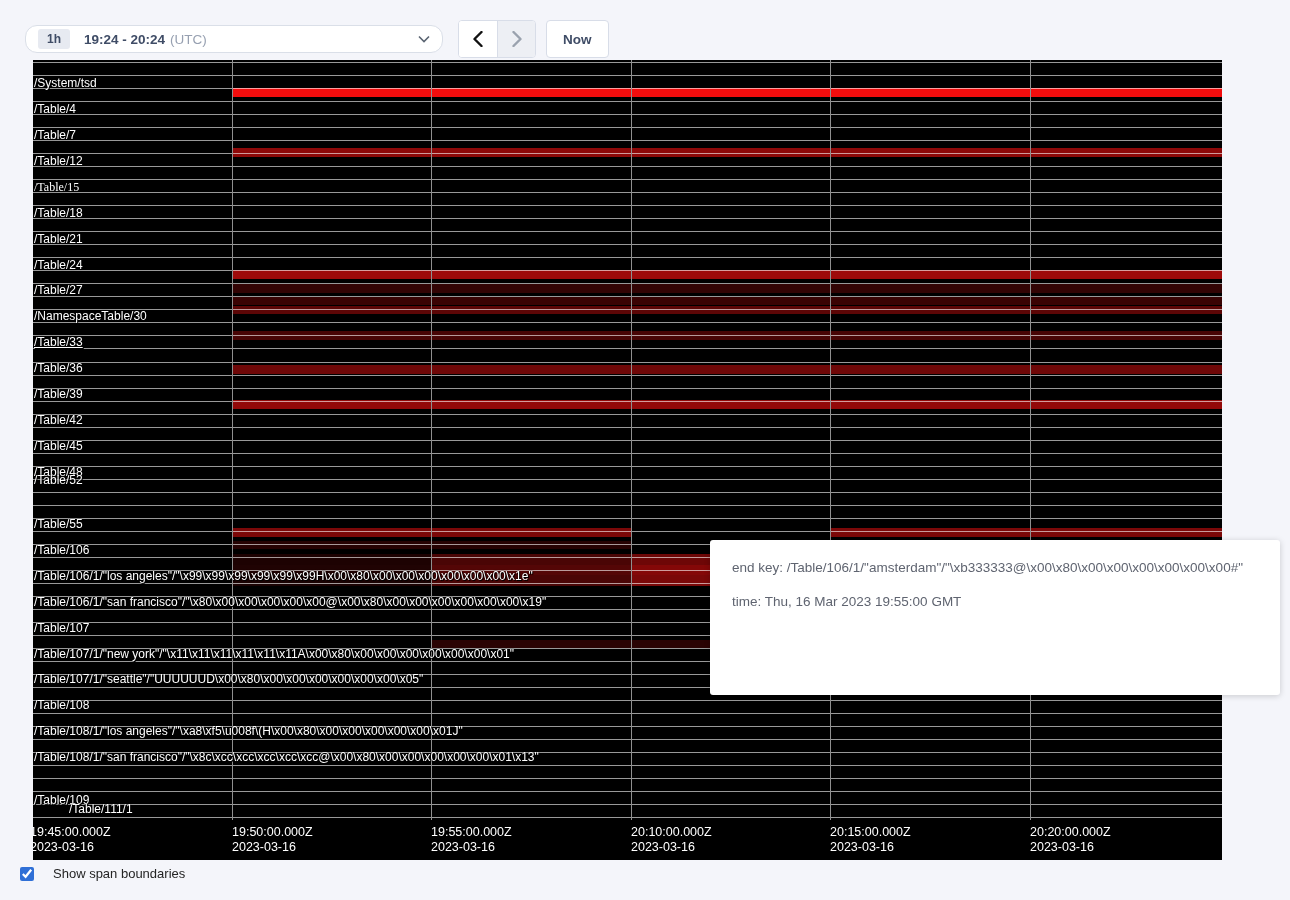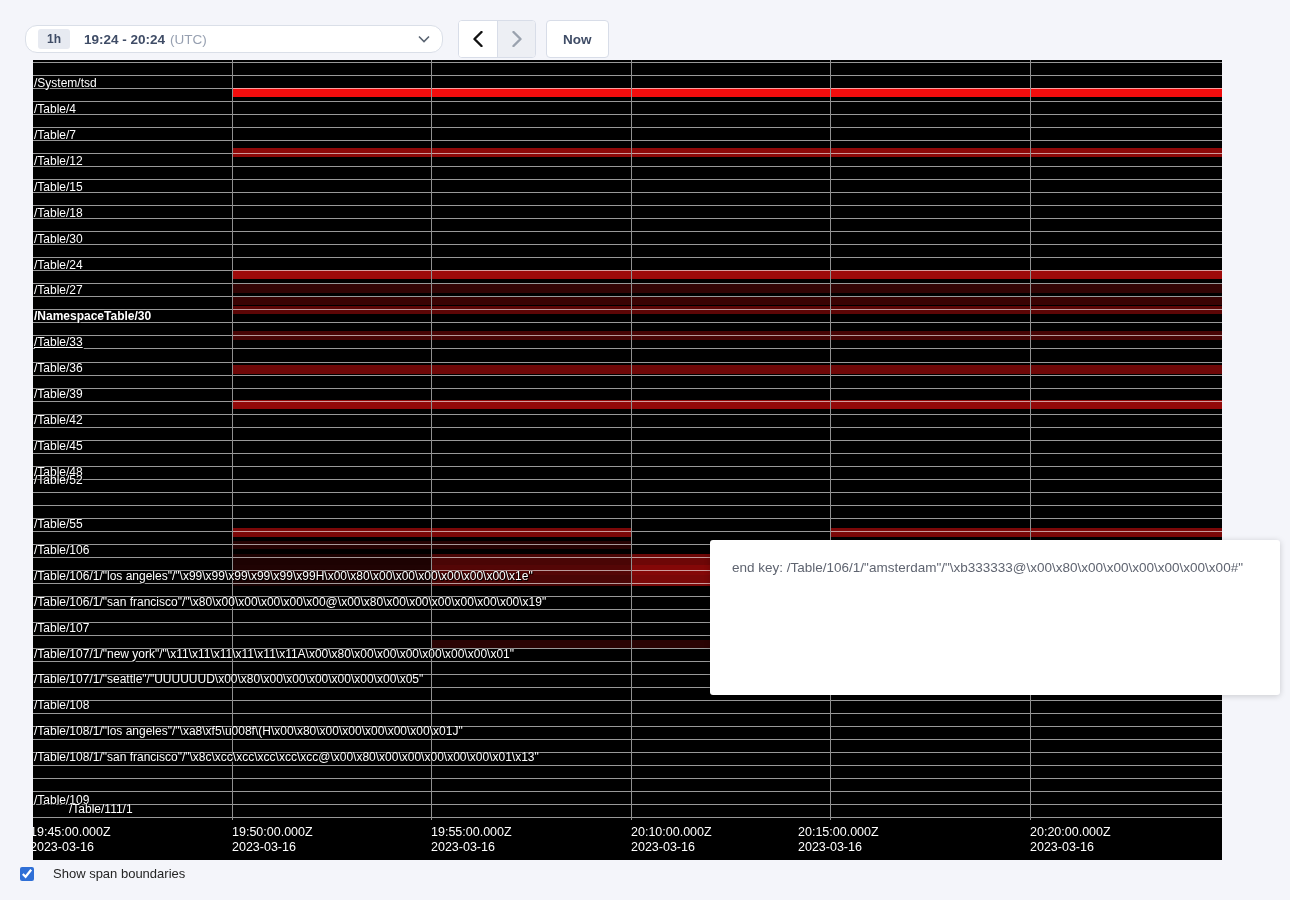--- a/index.html
+++ b/index.html
@@ -159,26 +159,26 @@
     <div class="hline" style="top: 757.2px;"></div>
     <div class="vline" style="left: 199px;"></div>
     <div class="vline" style="left: 398px;"></div>
     <div class="vline" style="left: 598px;"></div>
     <div class="vline" style="left: 797px;"></div>
     <div class="vline" style="left: 997px;"></div>
     <div class="rowlabel" style="top: 16px;">/System/tsd</div>
     <div class="rowlabel" style="top: 41.9px;">/Table/4</div>
     <div class="rowlabel" style="top: 67.9px;">/Table/7</div>
     <div class="rowlabel" style="top: 93.8px;">/Table/12</div>
-    <div class="rowlabel" style="top: 119.7px;">/Table/15</div>
+    <div class="rowlabel" style="top: 119.7px; font-family: Liberation Serif, serif;">/Table/15</div>
     <div class="rowlabel" style="top: 145.7px;">/Table/18</div>
-    <div class="rowlabel" style="top: 171.6px;">/Table/30</div>
+    <div class="rowlabel" style="top: 171.6px;">/Table/21</div>
     <div class="rowlabel" style="top: 197.5px;">/Table/24</div>
     <div class="rowlabel" style="top: 223.4px;">/Table/27</div>
-    <div class="rowlabel" style="top: 249.4px; font-weight: bold;">/NamespaceTable/30</div>
+    <div class="rowlabel" style="top: 249.4px;">/NamespaceTable/30</div>
     <div class="rowlabel" style="top: 275.3px; text-decoration: underline;">/Table/33</div>
     <div class="rowlabel" style="top: 301.2px;">/Table/36</div>
     <div class="rowlabel" style="top: 327.2px;">/Table/39</div>
     <div class="rowlabel" style="top: 353.1px;">/Table/42</div>
     <div class="rowlabel" style="top: 379px;">/Table/45</div>
     <div class="rowlabel" style="top: 404.9px;">/Table/48</div>
     <div class="rowlabel" style="top: 413px;">/Table/52</div>
     <div class="rowlabel" style="top: 456.8px;">/Table/55</div>
     <div class="rowlabel" style="top: 482.7px;">/Table/106</div>
     <div class="rowlabel" style="top: 508.7px;">/Table/106/1/"los angeles"/"\x99\x99\x99\x99\x99\x99H\x00\x80\x00\x00\x00\x00\x00\x00\x1e"</div>
@@ -200,30 +200,31 @@
       <div>2023-03-16</div>
     </div>
     <div class="tick" style="left: 398px;">
       <div>19:55:00.000Z</div>
       <div>2023-03-16</div>
     </div>
     <div class="tick" style="left: 598px;">
       <div>20:10:00.000Z</div>
       <div>2023-03-16</div>
     </div>
-    <div class="tick" style="left: 765px;">
+    <div class="tick" style="left: 797px;">
       <div>20:15:00.000Z</div>
       <div>2023-03-16</div>
     </div>
     <div class="tick" style="left: 997px;">
       <div>20:20:00.000Z</div>
       <div>2023-03-16</div>
     </div>
   </div>
 
 <div class="tooltip">
   <p>end key: /Table/106/1/"amsterdam"/"\xb333333@\x00\x80\x00\x00\x00\x00\x00\x00#"</p>
+  <p>time: Thu, 16 Mar 2023 19:55:00 GMT</p>
 </div>
 
 <div class="footer">
   <input type="checkbox" checked="" style="">
   <span>Show span boundaries</span>
 </div>
 
 </body></html>

